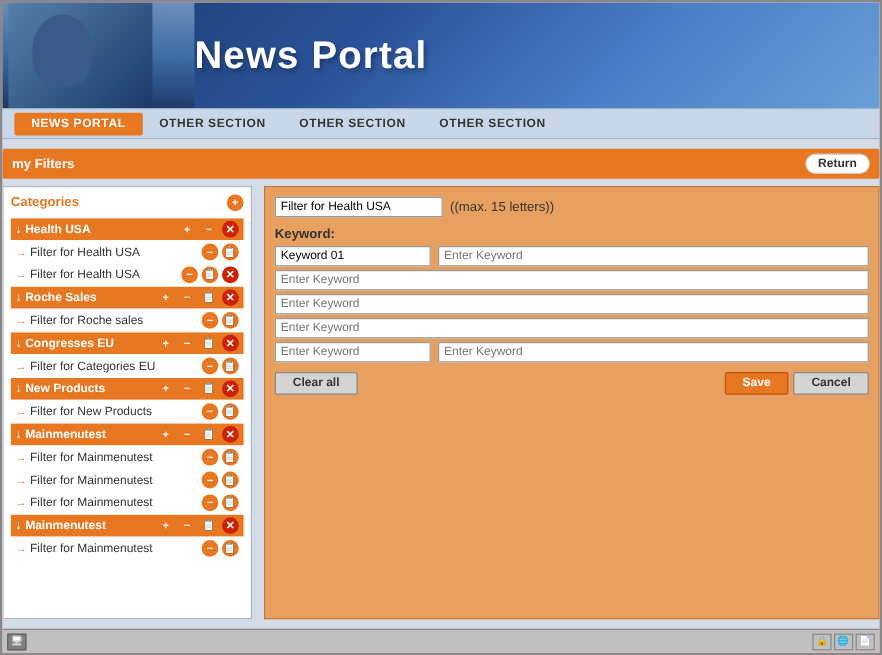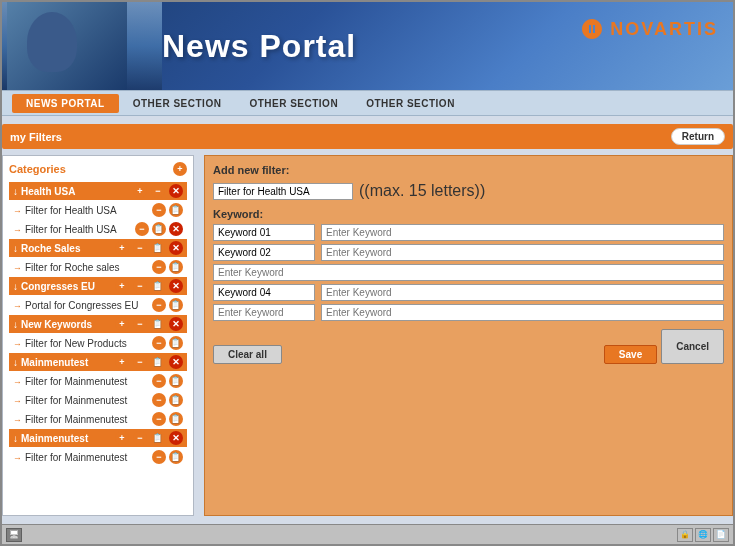--- a/index.html
+++ b/index.html
@@ -158,21 +158,21 @@
 
     
     .content-columns {
       display: flex;
       gap: 10px;
       flex: 1;
     }
 
     
     .categories-column {
-      width: 192px;
+      width: 208px;
       background: white;
       border: 1px solid #b0b8c4;
       padding: 6px;
     }
 
     .categories-header {
       display: flex;
       align-items: center;
       justify-content: space-between;
       margin-bottom: 6px;
@@ -275,39 +275,39 @@
 
     .filter-input {
       width: 140px;
       padding: 2px 4px;
       border: 1px solid #999;
       font-size: 10px;
       background: white;
     }
 
     .filter-hint {
-      font-size: 16px;
+      font-size: 11px;
       color: #333;
     }
 
     .keywords-label {
       font-weight: bold;
       font-size: 11px;
       color: #333;
       margin-bottom: 4px;
     }
 
     .keyword-row {
       display: flex;
       gap: 6px;
       margin-bottom: 3px;
     }
 
     .keyword-input {
-      width: 102px;
+      width: 130px;
       padding: 2px 4px;
       border: 1px solid #999;
       font-size: 10px;
       background: white;
     }
 
     .keyword-value-input {
       flex: 1;
       padding: 2px 4px;
       border: 1px solid #999;
@@ -330,21 +330,20 @@
       cursor: pointer;
       background: #d4d4d4;
       color: #333;
       font-weight: bold;
     }
 
     .filter-btn-save {
       background: #e87722;
       color: white;
       border-color: #c05010;
-      margin-top: 16px;
     }
 
     .filter-btn-cancel {
       background: #d4d4d4;
       color: #333;
     }
 
     .save-cancel-group {
       display: flex;
       gap: 4px;
@@ -397,26 +396,20 @@
     }
   </style>
 </head>
 <body>
 
 <div class="window-chrome">
 
   <div class="site-header">
     <div class="header-person"></div>
     <div class="header-title">News Portal</div>
-    <div class="novartis-logo">
-      <svg class="novartis-icon" viewBox="0 0 24 24" fill="#e87722">
-        <path d="M12 2C6.5 2 2 6.5 2 12s4.5 10 10 10 10-4.5 10-10S17.5 2 12 2zm-1 14H9V8h2v8zm4 0h-2V8h2v8z"></path>
-      </svg>
-      <span class="novartis-text">NOVARTIS</span>
-    </div>
   </div>
 
   <div class="nav-bar">
     <div class="nav-item active">NEWS PORTAL</div>
     <div class="nav-item">OTHER SECTION</div>
     <div class="nav-item">OTHER SECTION</div>
     <div class="nav-item">OTHER SECTION</div>
   </div>
 
   <div class="main-content">
@@ -493,31 +486,31 @@
           </span>
           <div class="cat-group-actions">
             <span class="icon-btn icon-add">+</span>
             <span class="icon-btn icon-minus">−</span>
             <span class="icon-btn icon-copy">📋</span>
             <span class="icon-btn icon-del">✕</span>
           </div>
         </div>
         <div class="cat-item">
           <span class="arrow-icon">→</span>
-          <span class="cat-item-text">Portal for Congresses EU</span>
+          <span class="cat-item-text">Filter for Categories EU</span>
           <div class="cat-item-actions">
             <span class="icon-btn icon-minus">−</span>
             <span class="icon-btn icon-copy">📋</span>
           </div>
         </div>
 
         <div class="cat-group-header">
           <span class="cat-group-label">
             <span>↓</span>
-            <span>New Keywords</span>
+            <span>New Products</span>
           </span>
           <div class="cat-group-actions">
             <span class="icon-btn icon-add">+</span>
             <span class="icon-btn icon-minus">−</span>
             <span class="icon-btn icon-copy">📋</span>
             <span class="icon-btn icon-del">✕</span>
           </div>
         </div>
         <div class="cat-item">
           <span class="arrow-icon">→</span>
@@ -581,42 +574,39 @@
           <span class="arrow-icon">→</span>
           <span class="cat-item-text">Filter for Mainmenutest</span>
           <div class="cat-item-actions">
             <span class="icon-btn icon-minus">−</span>
             <span class="icon-btn icon-copy">📋</span>
           </div>
         </div>
       </div>
 
       <div class="filter-column">
-        <div class="filter-title">Add new filter:</div>
 
         <div class="filter-input-row">
           <input class="filter-input" type="text" value="Filter for Health USA" style="">
           <span class="filter-hint">((max. 15 letters))</span>
         </div>
 
         <div class="keywords-label">Keyword:</div>
 
         <div class="keyword-row">
           <input class="keyword-input" type="text" value="Keyword 01" style="">
           <input class="keyword-value-input" type="text" placeholder="Enter Keyword" style="">
         </div>
         <div class="keyword-row">
-          <input class="keyword-input" type="text" value="Keyword 02" style="">
           <input class="keyword-value-input" type="text" placeholder="Enter Keyword" style="">
         </div>
         <div class="keyword-row">
           <input class="keyword-value-input" type="text" placeholder="Enter Keyword" style="">
         </div>
         <div class="keyword-row">
-          <input class="keyword-input" type="text" value="Keyword 04" style="">
           <input class="keyword-value-input" type="text" placeholder="Enter Keyword" style="">
         </div>
         <div class="keyword-row">
           <input class="keyword-input" type="text" placeholder="Enter Keyword" style="">
           <input class="keyword-value-input" type="text" placeholder="Enter Keyword" style="">
         </div>
 
         <div class="filter-actions">
           <button class="filter-btn">Clear all</button>
           <div class="save-cancel-group">

